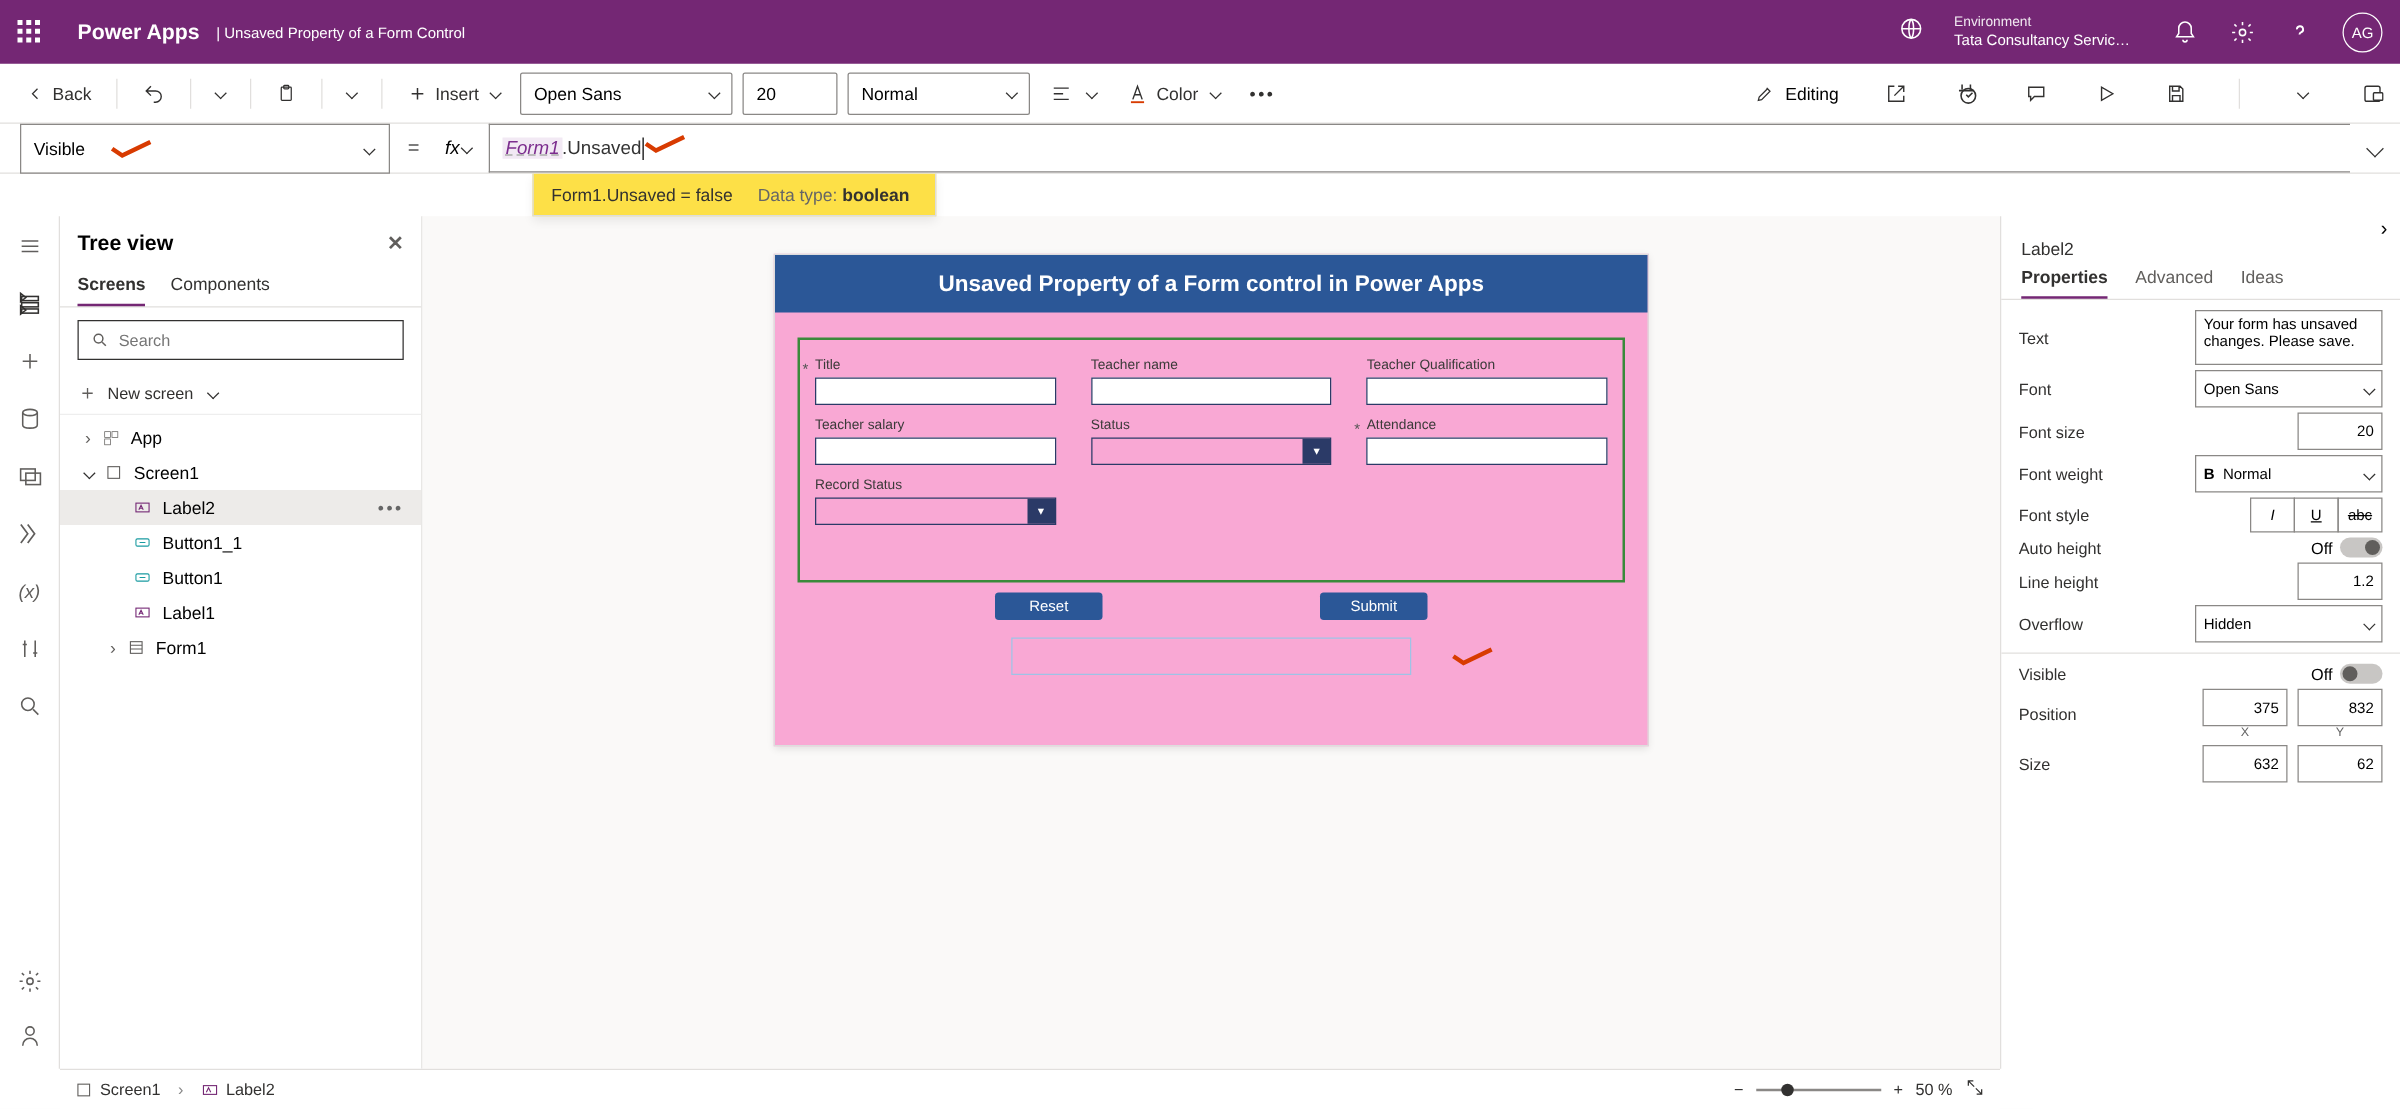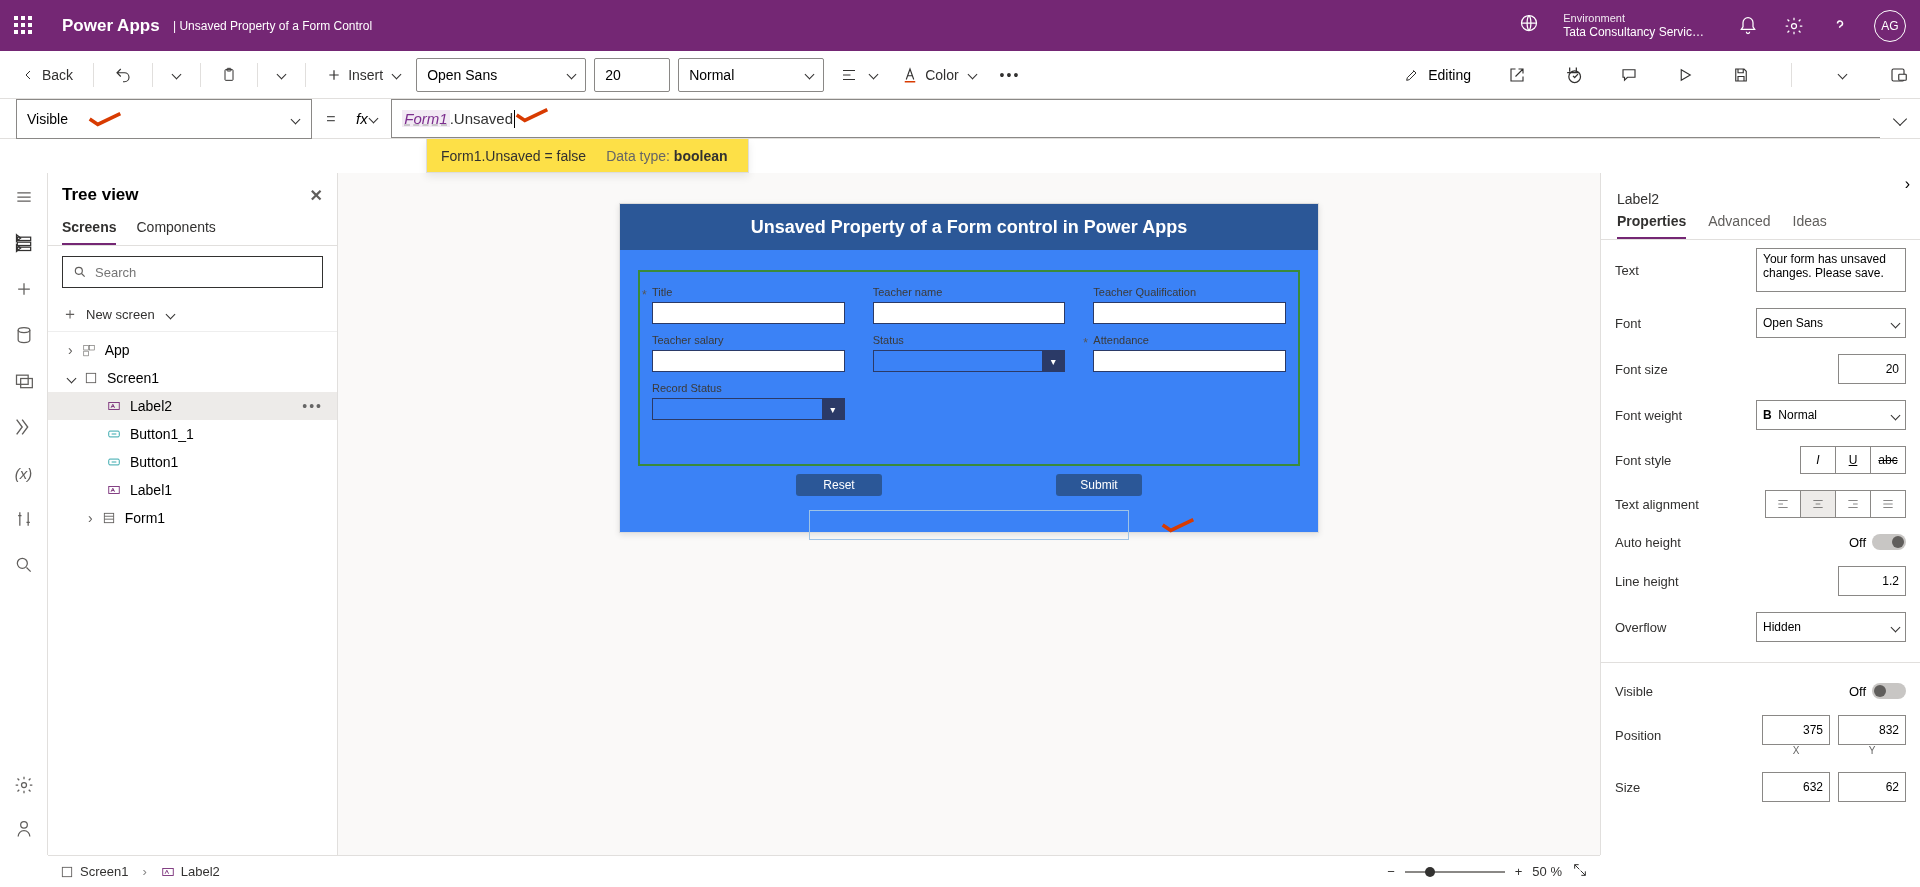--- a/index.html
+++ b/index.html
@@ -68,21 +68,21 @@
 .tree-item { display: flex; align-items: center; gap: 8px; font-size: 14px; padding: 6px 14px; cursor: pointer; }
 .tree-item.l1 { padding-left: 20px; }
 .tree-item.l2 { padding-left: 40px; }
 .tree-item.l3 { padding-left: 58px; }
 .tree-item.selected { background: #edebe9; }
 .tree-item .more { margin-left: auto; color: #666; letter-spacing: 2px;}
 .tree-icon { width: 16px; height: 16px; display: flex; align-items: center; justify-content: center; }
 
 
 .canvas { flex: 1; background: #faf9f8; display: flex; align-items: flex-start; justify-content: center; padding-top: 30px; position: relative; overflow: hidden;}
-.app-screen { width: 700px; height: 330px; background: #3b82f6; border: 1px solid #ddd; box-shadow: 0 2px 6px rgba(0,0,0,0.1); }
+.app-screen { width: 700px; height: 394px; background: #f9a8d4; border: 1px solid #ddd; box-shadow: 0 2px 6px rgba(0,0,0,0.1); }
 .app-banner { height: 46px; background: #2b5797; color: #fff; display: flex; align-items: center; justify-content: center; font-size: 18px; font-weight: 600; }
 .form-box { margin: 20px 18px 8px 18px; border: 2px solid #3a8a3a; padding: 14px 12px 44px 12px; }
 .form-grid { display: grid; grid-template-columns: repeat(3, 1fr); gap: 10px 28px; }
 .field-cell { position: relative; }
 .field-cell.with-star::before { content: "*"; position: absolute; left: -10px; top: 2px; font-size: 12px; color: #555; }
 .field-label { font-size: 11px; color: #3b3a39; margin-bottom: 4px; }
 .field-input { height: 22px; border: 1px solid #2b3a67; width: 100%; background: #fff; }
 .field-select { height: 22px; border: 1px solid #2b3a67; width: 100%; display: flex; }
 .field-select .sel-arrow { width: 22px; background: #2b3a67; color: #fff; display: flex; align-items: center; justify-content: center; font-size: 10px;}
 .field-select .sel-body { flex: 1; }
@@ -94,21 +94,21 @@
 .redcheck { position: absolute; width: 36px; height: 18px; }
 .redcheck svg { stroke: #d83b01; stroke-width: 4; fill: none; }
 
 
 .props-panel { width: 320px; border-left: 1px solid #e1dfdd; display: flex; flex-direction: column; position: relative;}
 .props-chevron { position: absolute; right: 10px; top: 2px; cursor: pointer; }
 .props-name { padding: 18px 16px 6px 16px; font-size: 14px; font-weight: 400; color: #323130;}
 .props-tabs { display: flex; gap: 22px; padding: 0 16px; border-bottom: 1px solid #e1dfdd; }
 .props-tab { font-size: 14px; padding-bottom: 8px; cursor: pointer; color: #605e5c; }
 .props-tab.active { color: #323130; border-bottom: 2px solid #742774; font-weight: 600; }
-.props-body { padding: 8px 14px; display: flex; flex-direction: column; gap: 16px; overflow: auto; font-size: 13px; }
+.props-body { padding: 8px 14px; display: flex; flex-direction: column; gap: 4px; overflow: auto; font-size: 13px; }
 .prop-row { display: flex; align-items: center; justify-content: space-between; gap: 10px; }
 .prop-label { color: #323130; }
 .prop-input { width: 150px; height: 30px; border: 1px solid #8a8886; padding: 3px 6px; font-size: 12px; display: flex; align-items: center; justify-content: space-between; }
 .prop-input.tall { height: 44px; align-items: flex-start; }
 .prop-input.small { width: 68px; justify-content: flex-end;}
 .prop-toggle { display: flex; align-items: center; gap: 6px; }
 .toggle { width: 34px; height: 16px; background: #c8c6c4; border-radius: 10px; position: relative;}
 .toggle.off .knob { position: absolute; left: 2px; top: 2px; width: 12px; height: 12px; background: #605e5c; border-radius: 50%;}
 .toggle.offpos .knob { position: absolute; right: 2px; top: 2px; width: 12px; height: 12px; background: #605e5c; border-radius: 50%;}
 .btn-group { display: flex; }
@@ -570,45 +570,20 @@
             </div>
           <div class="bg-btn">
               <u>U</u>
             </div>
           <div class="bg-btn">
               <s>abc</s>
             </div>
         </div>
       </div>
       <div class="prop-row">
-        <span class="prop-label">Text alignment</span>
-        <div class="btn-group">
-          <div class="bg-btn">
-              <svg width="14" height="14" viewBox="0 0 24 24" stroke="#323130" fill="none">
-                <path d="M4 6h16M4 12h8M4 18h16"></path>
-              </svg>
-            </div>
-          <div class="bg-btn sel">
-              <svg width="14" height="14" viewBox="0 0 24 24" stroke="#323130" fill="none">
-                <path d="M4 6h16M8 12h8M4 18h16"></path>
-              </svg>
-            </div>
-          <div class="bg-btn">
-              <svg width="14" height="14" viewBox="0 0 24 24" stroke="#323130" fill="none">
-                <path d="M4 6h16M12 12h8M4 18h16"></path>
-              </svg>
-            </div>
-          <div class="bg-btn">
-              <svg width="14" height="14" viewBox="0 0 24 24" stroke="#323130" fill="none">
-                <path d="M4 6h16M4 12h16M4 18h16"></path>
-              </svg>
-            </div>
-        </div>
-      </div>
-      <div class="prop-row">
         <span class="prop-label">Auto height</span>
         <div class="prop-toggle">
             <span>Off</span>
             <div class="toggle offpos">
               <div class="knob"></div>
             </div>
           </div>
       </div>
       <div class="prop-row">
         <span class="prop-label">Line height</span>

